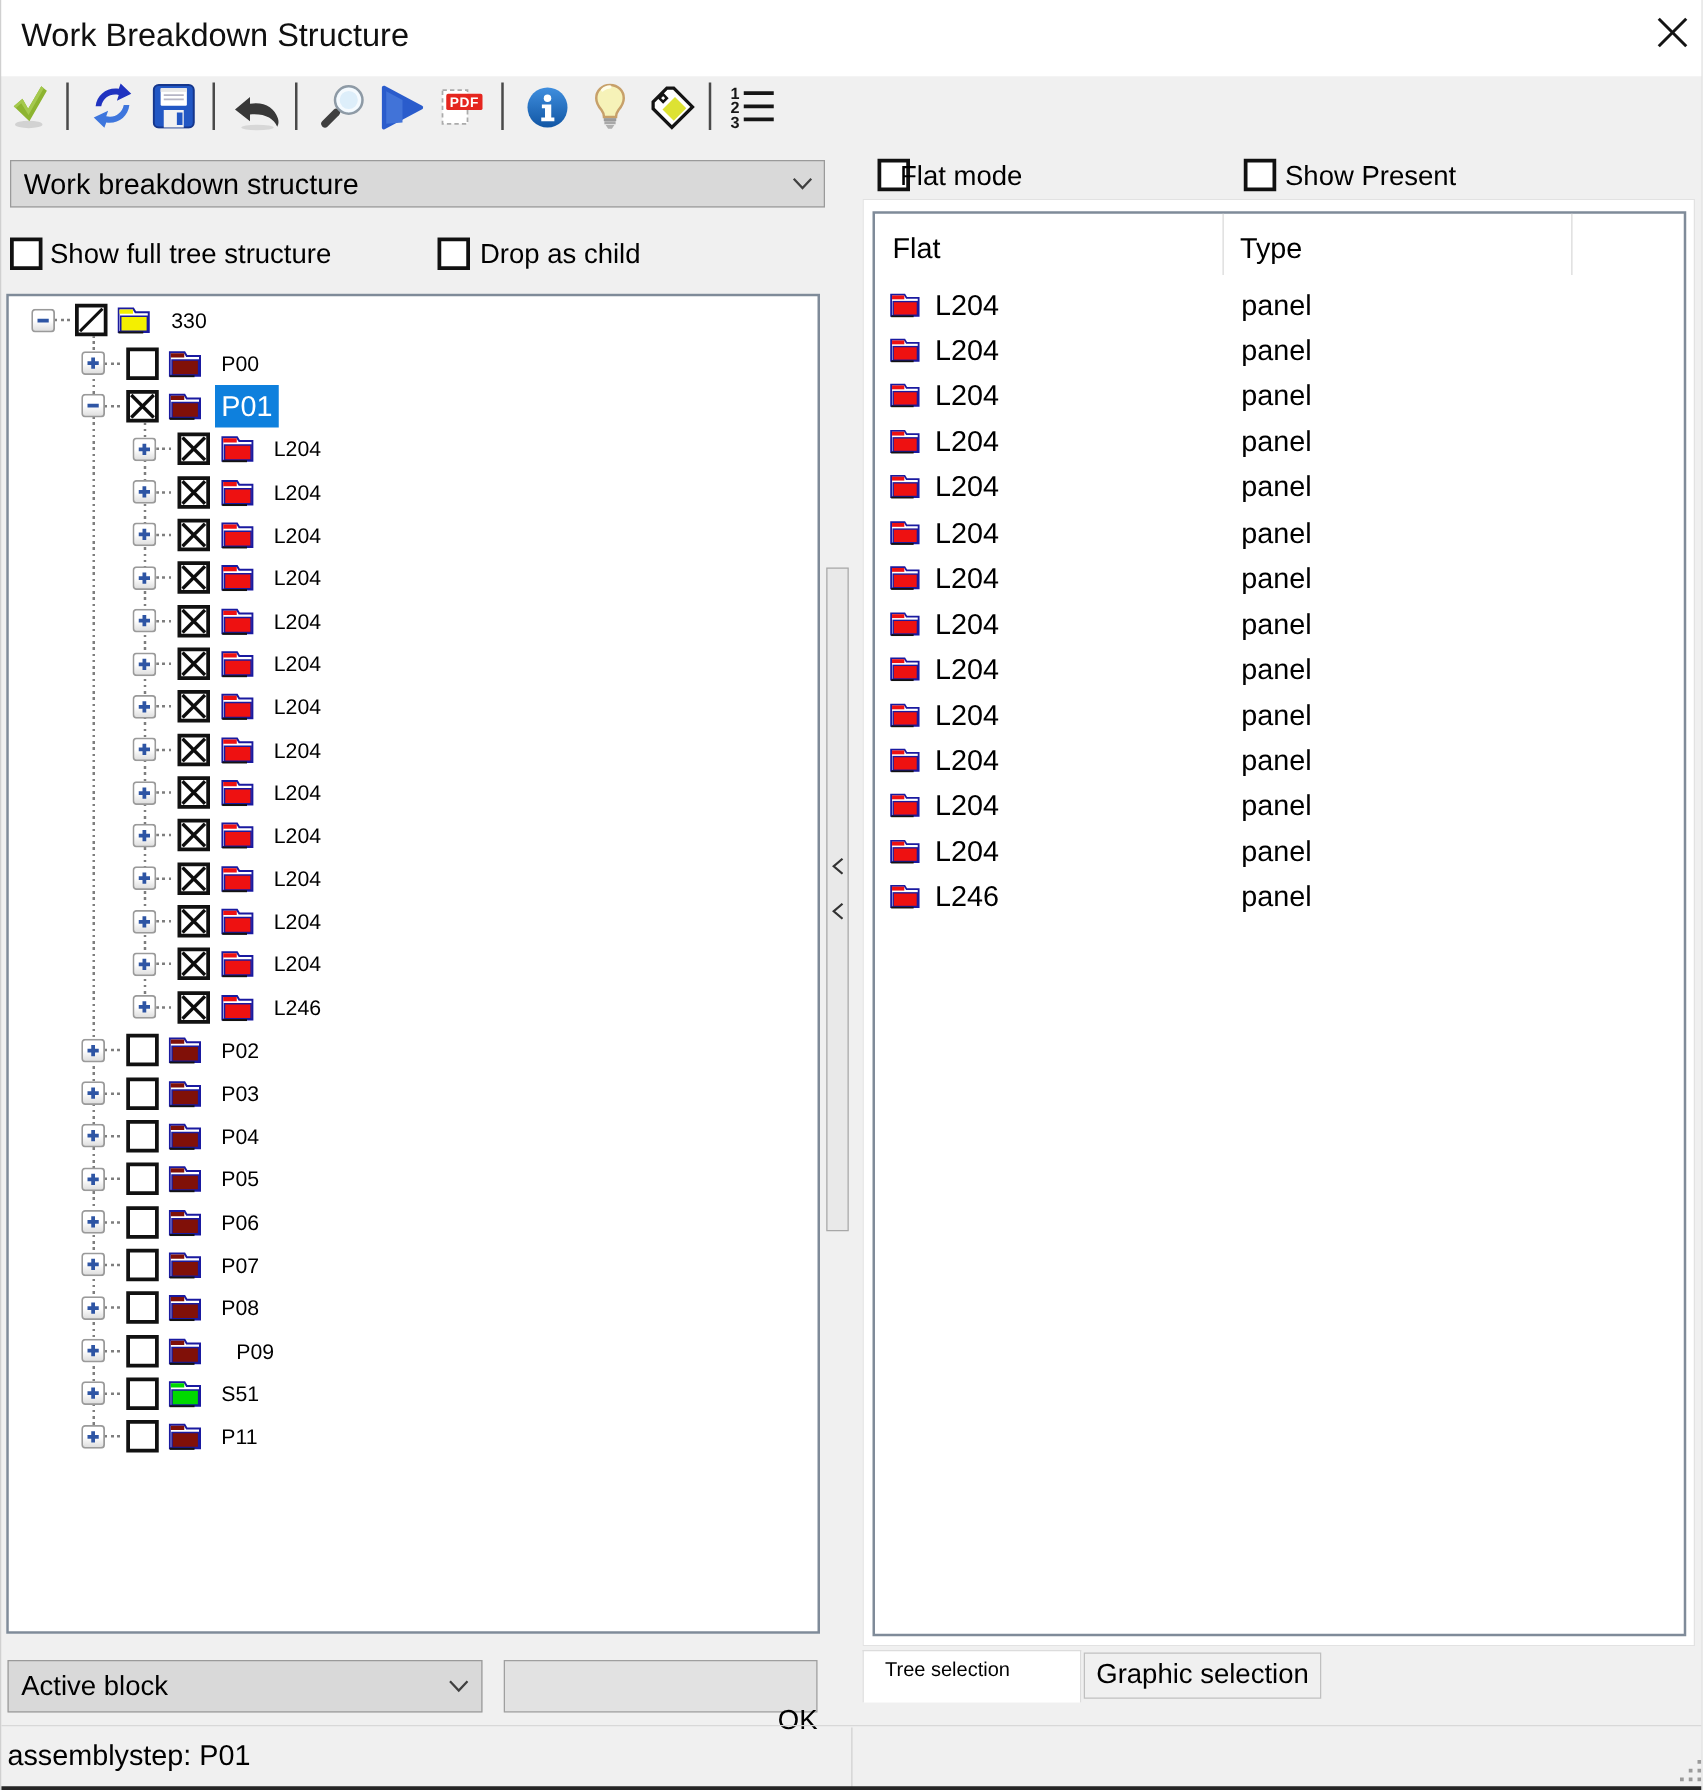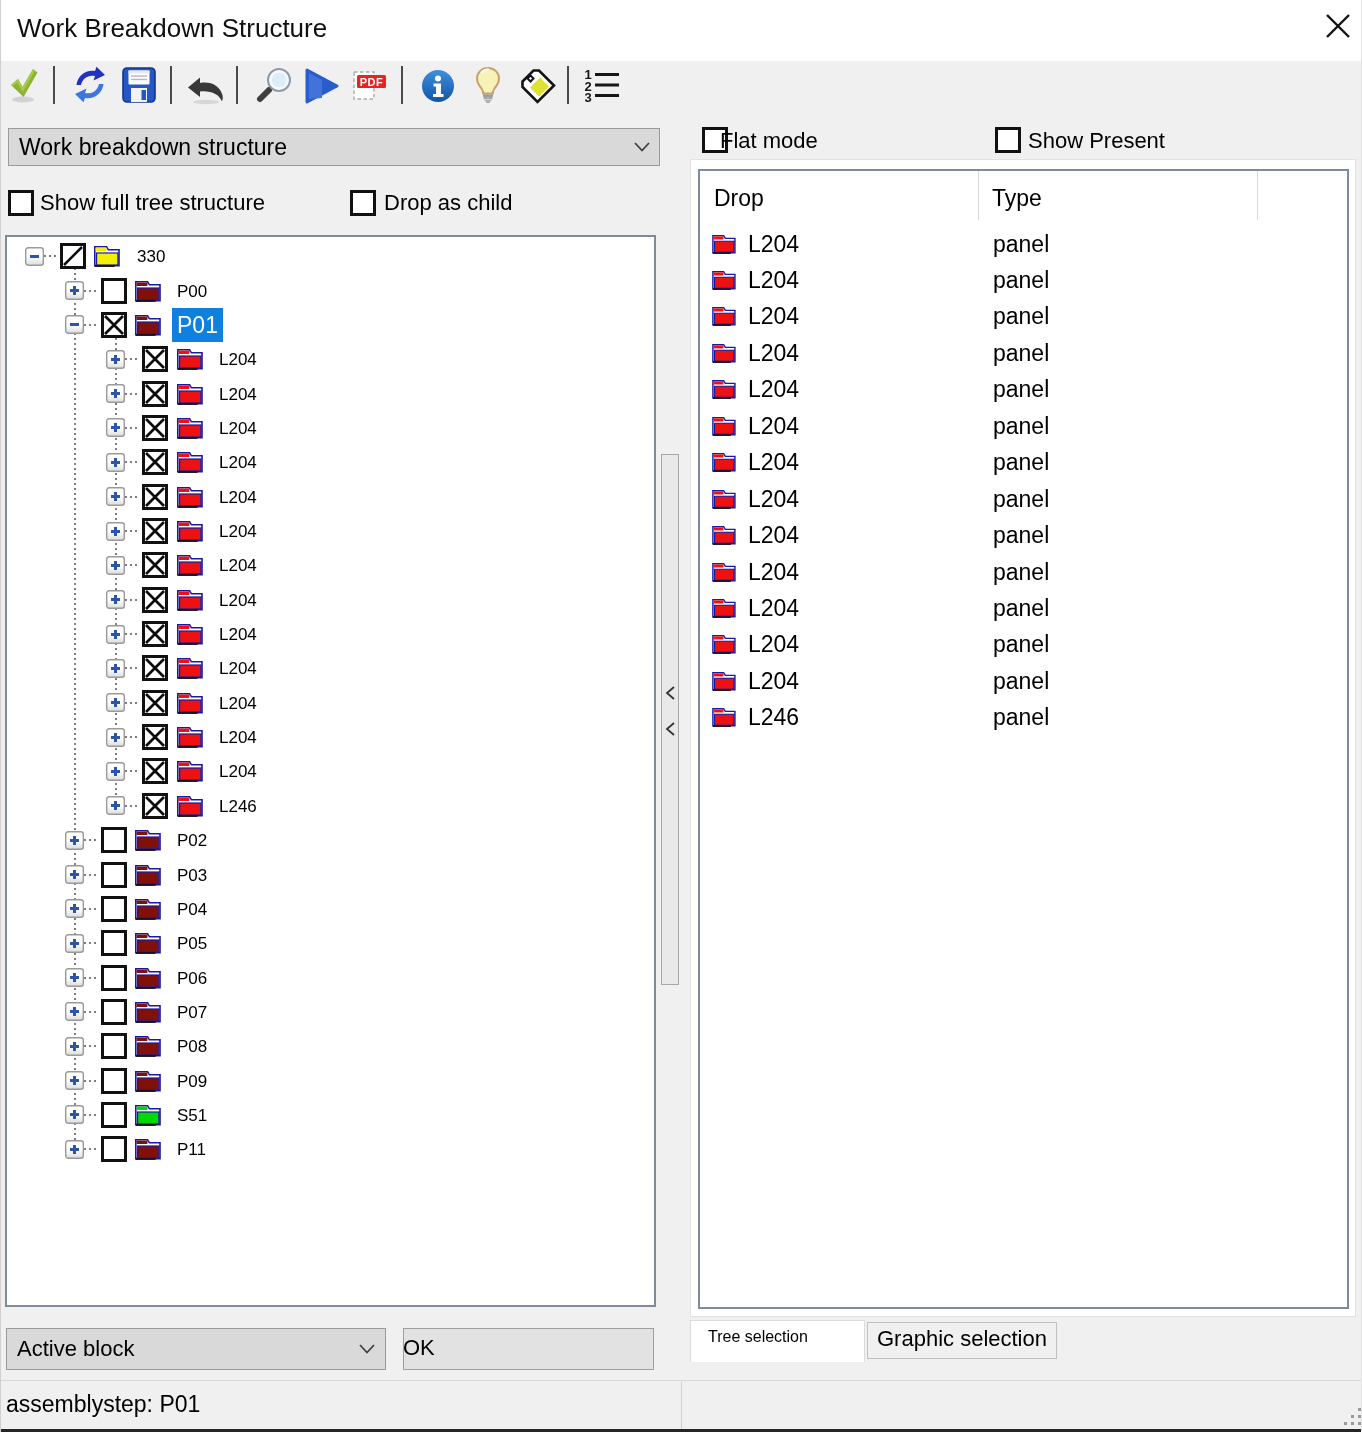--- a/index.html
+++ b/index.html
@@ -650,21 +650,21 @@
 <line x1="5" y1="9.5" x2="14" y2="9.5" stroke="#2e55a4" stroke-width="3"></line>
     <line x1="9.5" y1="5" x2="9.5" y2="14" stroke="#2e55a4" stroke-width="3"></line>
   </svg>
 <div class="abs cbsq" style="left:100px;top:1068px;border-width:3px"><svg width="20" height="20" viewBox="0 0 20 20"></svg></div>
 <svg class="abs" style="left:134px;top:1070px" width="26" height="22" viewBox="0 0 26 22">
 <path d="M0.8 1.8 H12.6 L14.4 4.8 H25 V20.6 H0.8 Z" fill="#fff" stroke="#1a1aa0" stroke-width="1.6"></path>
 <rect x="1.6" y="2.6" width="10.8" height="3.4" fill="#801008"></rect>
 <rect x="2.6" y="8" width="21.3" height="12" fill="#801008" stroke="#1a1aa0" stroke-width="1.2"></rect>
 <rect x="0.8" y="20.2" width="19.8" height="1.7" fill="#121212"></rect>
 </svg>
-<div class="abs rowtxt" style="left:176px;top:1064px">P09</div>
+<div class="abs rowtxt" style="left:188px;top:1064px">P09</div>
 <div class="abs hdots" style="left:83px;top:1114px;width:15px"></div>
 <svg class="abs" style="left:64px;top:1105px" width="19" height="19" viewBox="0 0 19 19">
 <defs>
       <linearGradient id="eg64_1105" x1="0" y1="0" x2="0" y2="1">
 <stop offset="0.5" stop-color="#ffffff"></stop>
         <stop offset="1" stop-color="#dcdcdc"></stop>
       </linearGradient>
     </defs>
 <rect x="0.7" y="0.7" width="17.6" height="17.6" rx="2.5" fill="url(#eg64_1105)" stroke="#9a9a9a" stroke-width="1.4"></rect>
 <line x1="5" y1="9.5" x2="14" y2="9.5" stroke="#2e55a4" stroke-width="3"></line>
@@ -704,21 +704,21 @@
   </svg>
 <svg class="abs" style="left:662px;top:721px" width="14" height="16" viewBox="0 0 14 16">
 <path d="M11 2 L4 8 L11 14" fill="none" stroke="#333" stroke-width="1.8"></path>
   </svg>
 <div class="abs cbsq" style="left:701px;top:127px"></div>
 <div class="abs cblabel" style="left:719px;top:128px">Flat mode</div>
 <div class="abs cbsq" style="left:994px;top:127px"></div>
 <div class="abs cblabel" style="left:1027px;top:128px">Show Present</div>
 <div class="abs rtouter"></div>
 <div class="abs rtinner"></div>
-<div class="abs" style="left:713px;top:185px;font-size:23px">Drop</div>
+<div class="abs" style="left:713px;top:185px;font-size:23px">Flat</div>
 <div class="abs" style="left:991px;top:185px;font-size:23px">Type</div>
 <div class="abs" style="left:977px;top:171px;width:1px;height:49px;background:#d9d9d9"></div>
 <div class="abs" style="left:1256px;top:171px;width:1px;height:49px;background:#d9d9d9"></div>
 <svg class="abs" style="left:711px;top:234px" width="24" height="20" viewBox="0 0 26 22">
 <path d="M0.8 1.8 H12.6 L14.4 4.8 H25 V20.6 H0.8 Z" fill="#fff" stroke="#1a1aa0" stroke-width="1.6"></path>
 <rect x="1.6" y="2.6" width="10.8" height="3.4" fill="#ee1111"></rect>
 <rect x="2.6" y="8" width="21.3" height="12" fill="#ee1111" stroke="#1a1aa0" stroke-width="1.2"></rect>
 <rect x="0.8" y="20.2" width="19.8" height="1.7" fill="#121212"></rect>
 </svg>
 <div class="abs ltxt" style="left:747px;top:226px">L204</div>
@@ -830,21 +830,21 @@
 <div class="abs" style="left:689px;top:1320px;width:175px;height:42px;background:#fff;border:1px solid #dcdcdc;border-bottom:none"></div>
 <div class="abs" style="left:866px;top:1322px;width:190px;height:37px;background:#f0f0f0;border:1px solid #c0c0c0"></div>
 <div class="abs" style="left:707px;top:1328px;font-size:16px">Tree selection</div>
 <div class="abs" style="left:876px;top:1326px;font-size:22px">Graphic selection</div>
 <div class="abs combo" style="left:5px;top:1328px;width:380px;height:42px"></div>
 <div class="abs" style="left:16px;top:1336px;font-size:22px">Active block</div>
 <svg class="abs" style="left:358px;top:1343px" width="16" height="12" viewBox="0 0 16 12">
 <path d="M1 2 L8 9.5 L15 2" fill="none" stroke="#404040" stroke-width="1.8"></path>
   </svg>
 <div class="abs" style="left:402px;top:1328px;width:251px;height:42px;background:#e2e2e2;border:1px solid #9f9f9f"></div>
-<div class="abs" style="left:402px;top:1328px;width:251px;height:42px;font-size:22px;line-height:40px;text-align:left">OK</div>
+<div class="abs" style="left:402px;top:1356px;width:251px;height:42px;font-size:22px;line-height:40px;text-align:right">OK</div>
 <div class="abs statusline"></div>
 <div class="abs" style="left:5px;top:1391px;font-size:23px">assemblystep: P01</div>
 <div class="abs" style="left:680px;top:1382px;width:1px;height:48px;background:#d0d0d0"></div>
 <div class="abs bottombar"></div>
 <svg class="abs" style="left:1343px;top:1408px" width="19" height="19" viewBox="0 0 19 19">
 <g fill="#9a9a9a">
 <rect x="14" y="0" width="3" height="3"></rect>
 <rect x="7" y="7" width="3" height="3"></rect>
       <rect x="14" y="7" width="3" height="3"></rect>
 <rect x="0" y="14" width="3" height="3"></rect>

